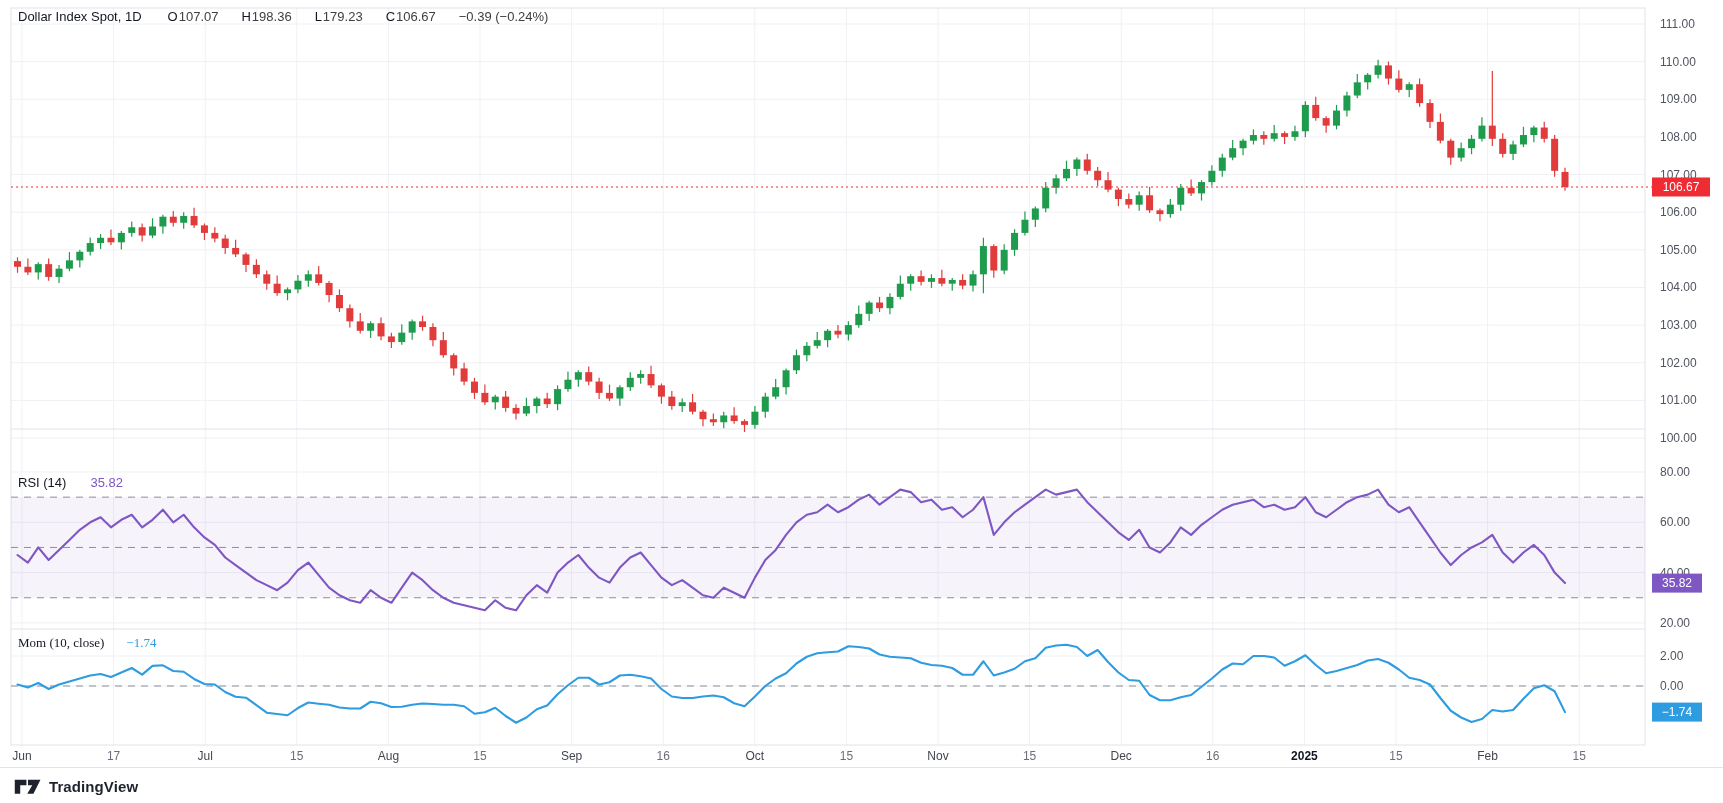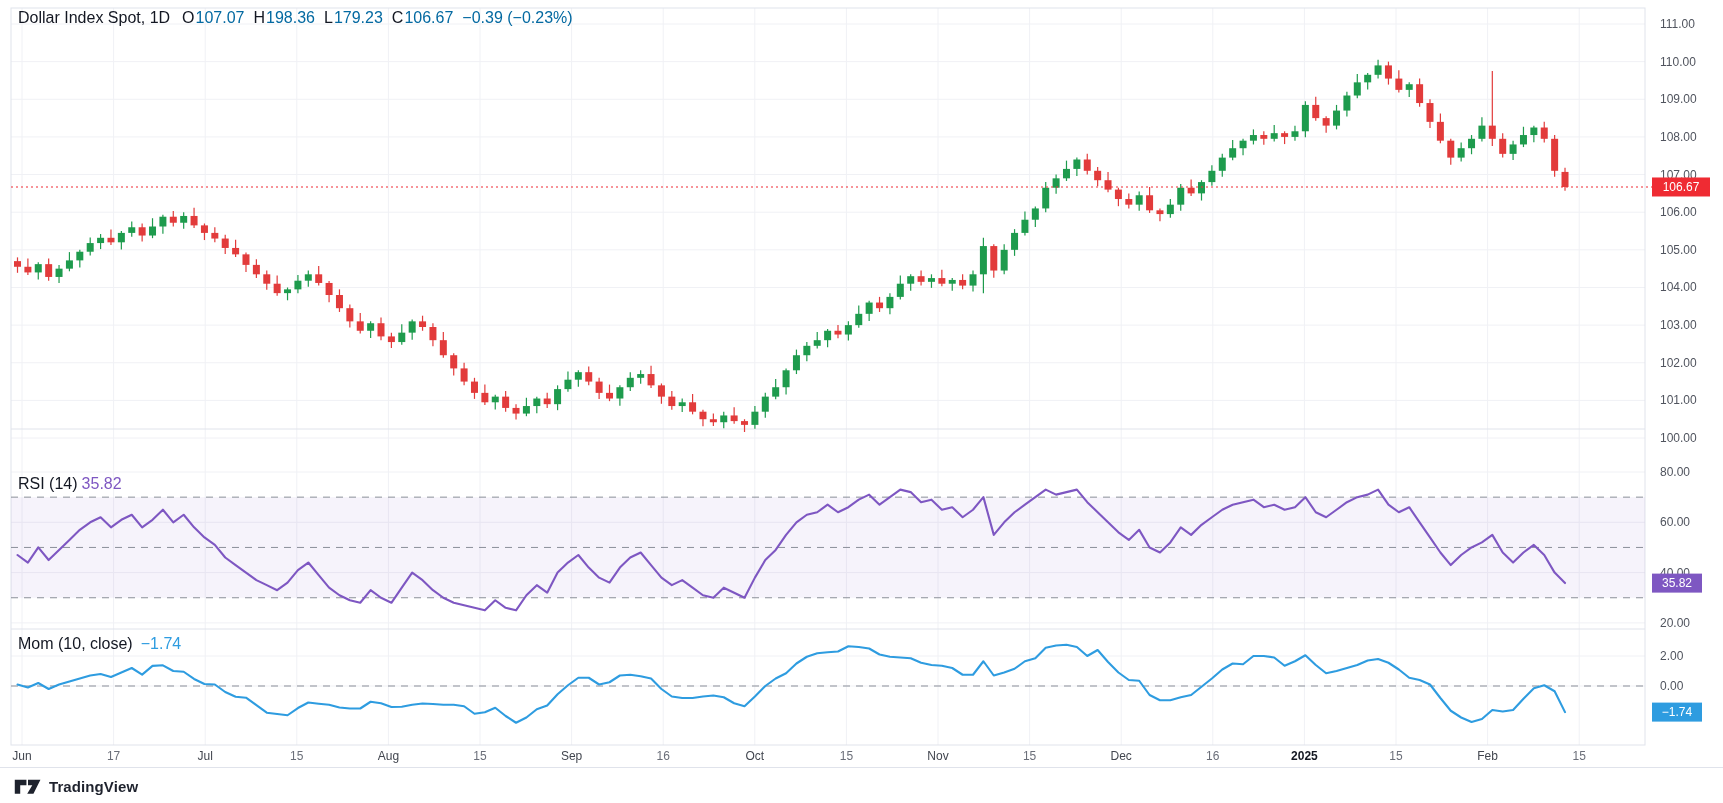--- a/index.html
+++ b/index.html
@@ -1,28 +1,28 @@
 <!DOCTYPE html>
 <html><head>
 <meta charset="utf-8">
 <style>
   html,body{margin:0;padding:0;background:#ffffff;}
   body{width:1723px;height:803px;position:relative;overflow:hidden;
        font-family:"Liberation Sans",sans-serif;-webkit-font-smoothing:antialiased;}
   #chart{position:absolute;left:0;top:0;}
-  .legend{position:absolute;display:flex;align-items:flex-start;font-size:16px;color:#131722;z-index:5;white-space:nowrap;}
+  .legend{position:absolute;display:flex;align-items:flex-start;font-size:13px;color:#131722;z-index:5;white-space:nowrap;gap:14px;}
   .legend .t{margin-right:12px;}
   .seg{margin-right:9px;}
   .seg .v{margin-left:1px;}
-  .red{color:#0369a1;}
+  .red{color:#404040;}
   .purple{color:#7e57c2;}
   .blue{color:#2e9ce0;}
   #main-legend{left:18px;top:9px;}
   #rsi-legend{left:18px;top:475px;}
-  #mom-legend{left:18px;top:635px;}
+  #mom-legend{left:18px;top:635px;font-family:Liberation Serif, serif;}
   #footer{position:absolute;left:0;top:767px;width:1723px;height:36px;background:#ffffff;
           border-top:1px solid #e0e3eb;display:flex;align-items:center;z-index:5;}
   #brand{display:flex;align-items:center;margin-left:14px;text-decoration:none;cursor:pointer;}
   #brand svg{display:block;margin-right:7px;}
   #brand .bt{font-size:15px;font-weight:600;color:#1e222d;letter-spacing:.1px;}
 </style>
 </head>
 <body>
 
 <svg id="chart" width="1723" height="803" viewBox="0 0 1723 803">
@@ -736,25 +736,25 @@
       <text x="1579.1999999999998" y="760" text-anchor="middle" font-size="12" font-family="Liberation Sans, sans-serif" fill="#6b6f79" font-weight="normal">15</text>
     </g>
   </svg>
 
 <div class="legend" id="main-legend">
   <span class="t">Dollar Index Spot, 1D</span>
   <span class="seg"><span>O</span><span class="v red">107.07</span></span>
   <span class="seg"><span>H</span><span class="v red">198.36</span></span>
   <span class="seg"><span>L</span><span class="v red">179.23</span></span>
   <span class="seg"><span>C</span><span class="v red">106.67</span></span>
-  <span class="red">−0.39 (−0.23%)</span>
+  <span class="red">−0.39 (−0.24%)</span>
 </div>
 
 <div class="legend" id="rsi-legend">
-  <span class="t" style="margin-right:4px">RSI (14)</span>
+  <span class="t" style="margin-right:10px">RSI (14)</span>
   <span class="purple">35.82</span>
 </div>
 
 <div class="legend" id="mom-legend">
   <span class="t" style="margin-right:8px">Mom (10, close)</span>
   <span class="blue">−1.74</span>
 </div>
 
 <div id="footer">
   <a id="brand">

